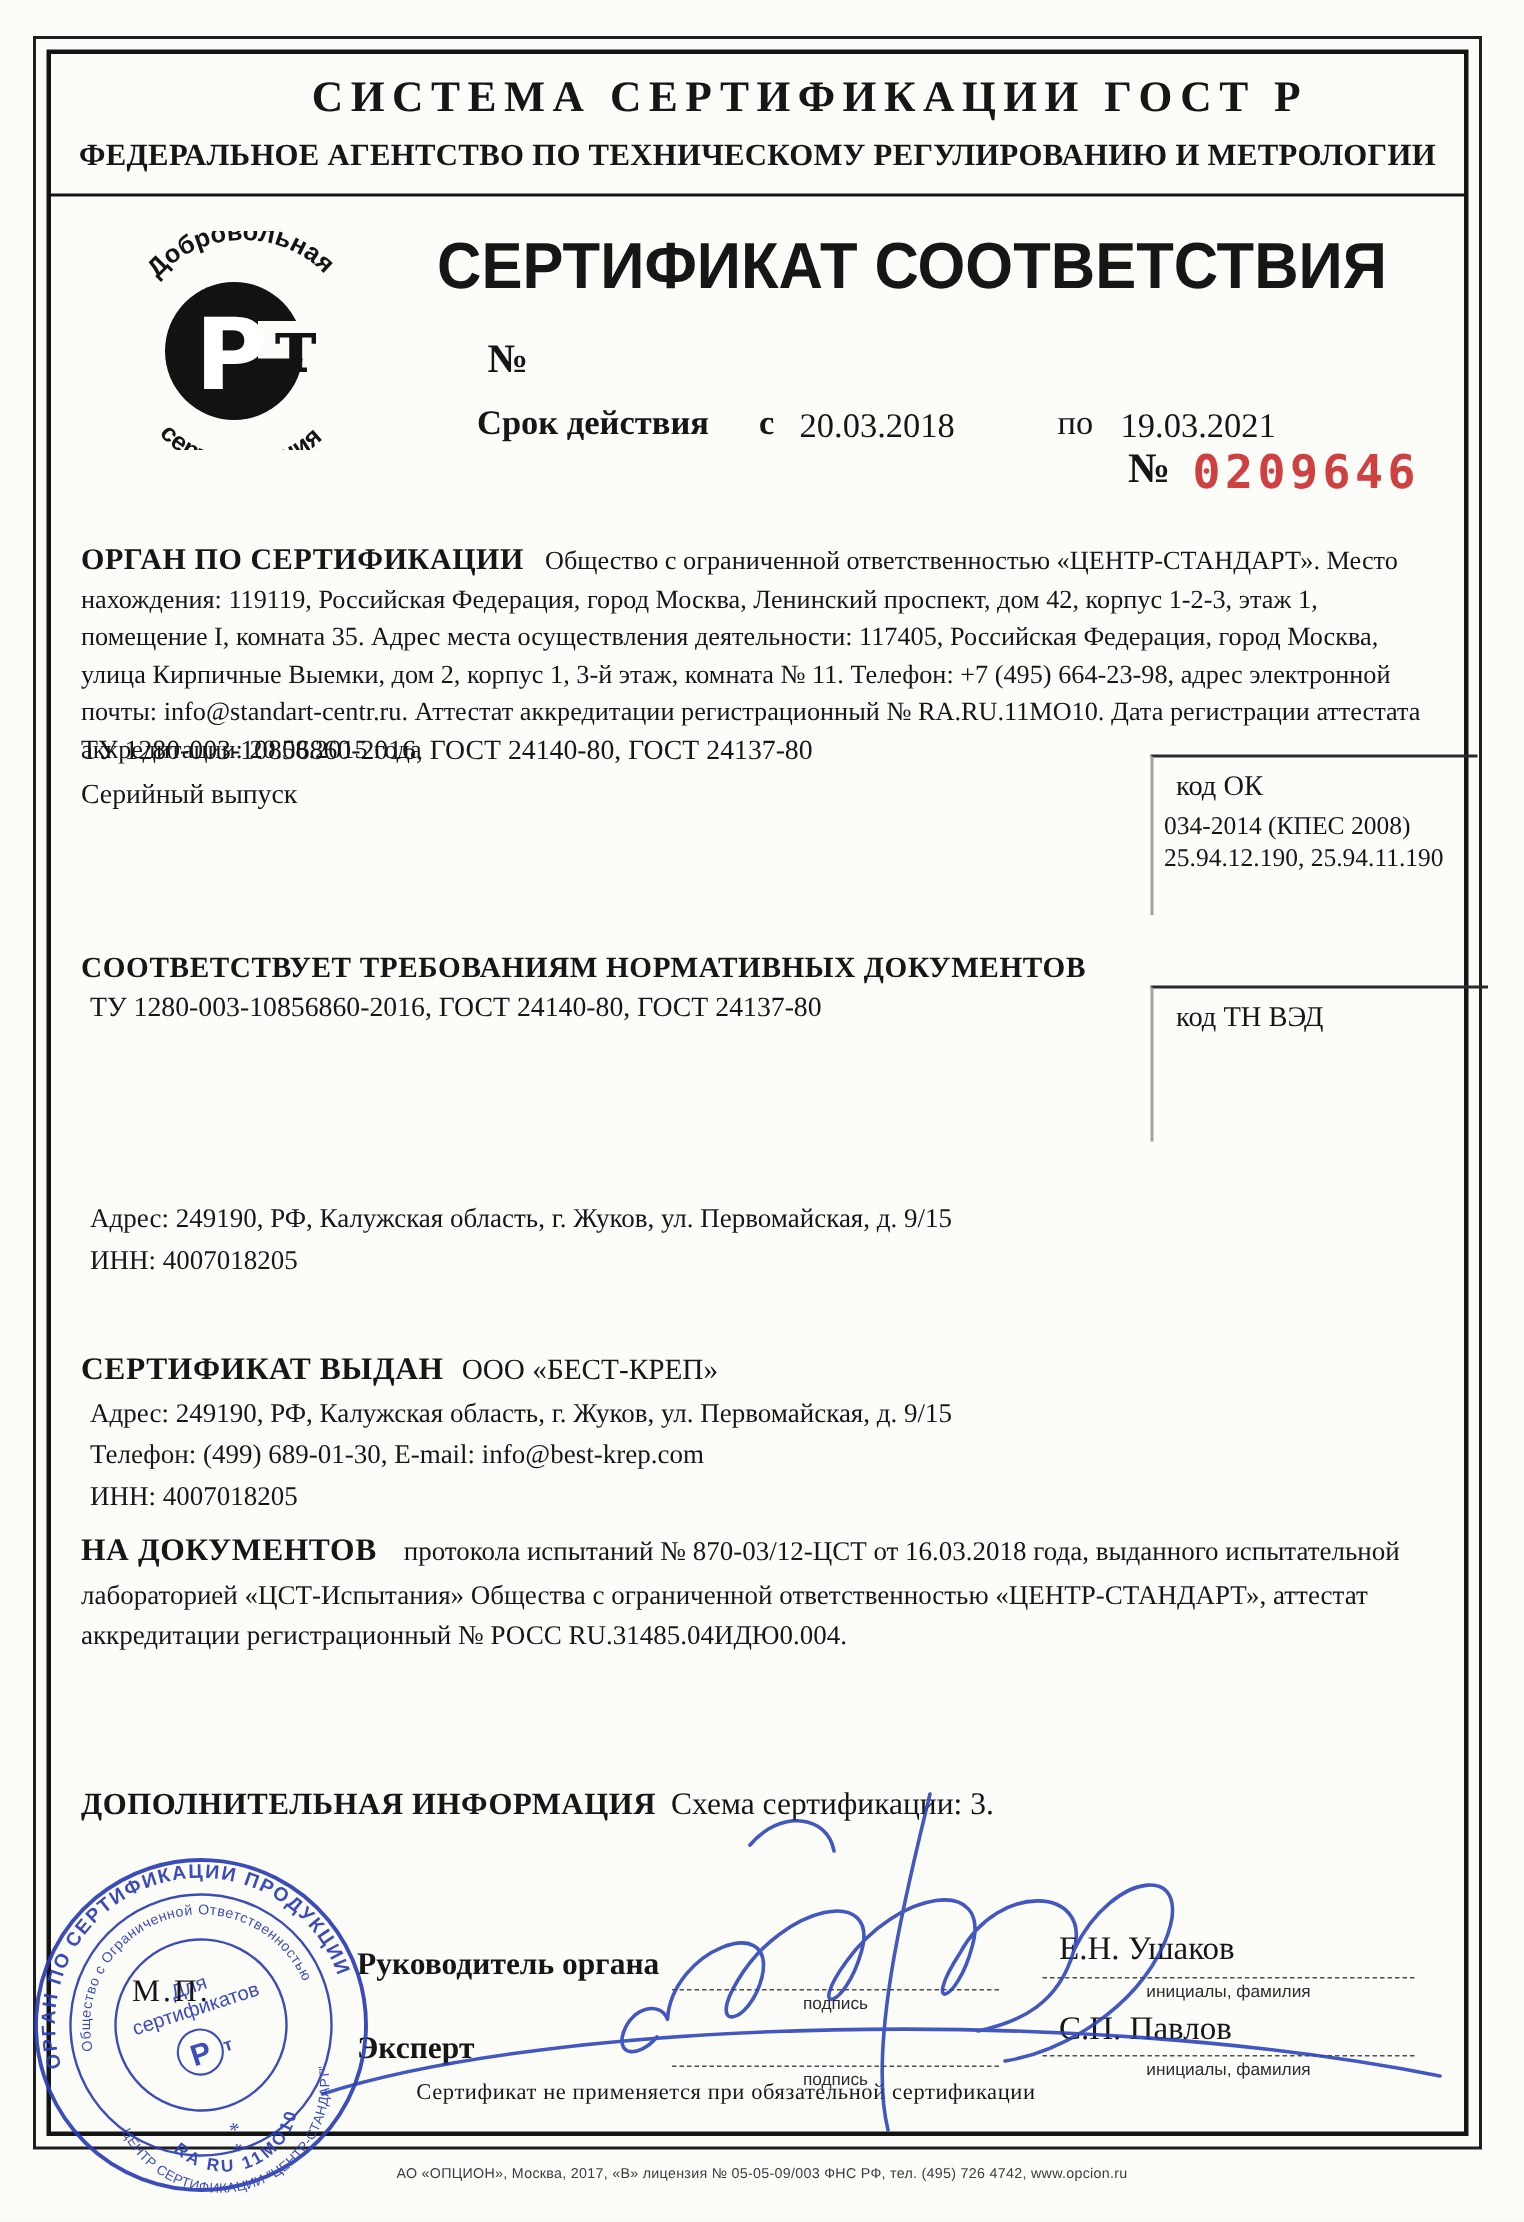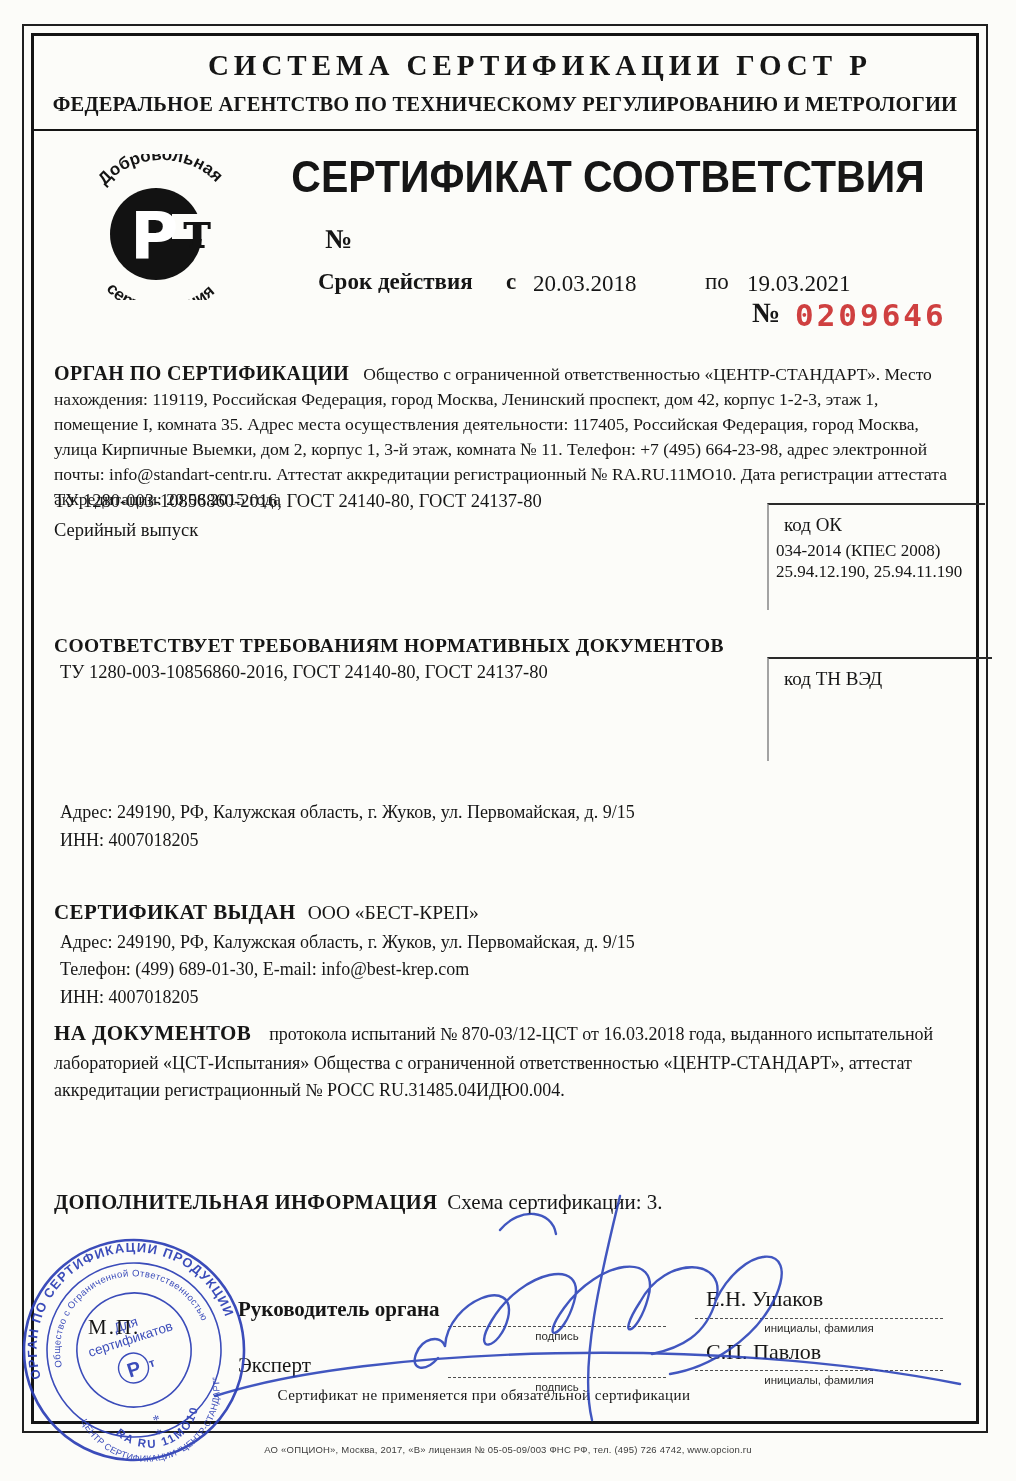--- a/index.html
+++ b/index.html
@@ -53,21 +53,21 @@
   .sec-issued .lbl{font-size:21px;margin-right:12px;}
   .sec-issued .name{font-size:19.5px;}
   .sec-issued .ind{margin-left:6px;}
   .sec-basis{left:54px;top:1000px;width:906px;font-size:18px;line-height:1.5;}
   .sec-basis .lbl{font-size:21px;margin-right:18px;}
   .sec-additional{left:54px;top:1190px;width:906px;}
   .sec-additional .lbl{font-size:20.5px;}
   .sec-additional .body{font-size:21px;margin-left:10px;}
   
   .role1{left:238px;top:1297px;font-weight:bold;font-size:21px;}
-  .role2{left:238px;top:1353px;font-weight:normal;font-size:21px;}
+  .role2{left:238px;top:1353px;font-weight:bold;font-size:21px;}
   .sigline{border-bottom:1.6px dashed #4e4e4e;}
   .sigline1{left:448px;top:1300px;width:218px;height:26px;}
   .sigcap1{left:448px;top:1330px;width:218px;text-align:center;}
   .nameline1{left:695px;top:1290px;width:248px;height:28px;}
   .namecap1{left:695px;top:1322px;width:248px;text-align:center;}
   .sigline2{left:448px;top:1352px;width:218px;height:25px;}
   .sigcap2{left:448px;top:1381px;width:218px;text-align:center;}
   .nameline2{left:695px;top:1342px;width:248px;height:28px;}
   .namecap2{left:695px;top:1374px;width:248px;text-align:center;}
   .cap{font-family:"Liberation Sans",sans-serif;font-size:11.5px;color:#2c2c2c;}

